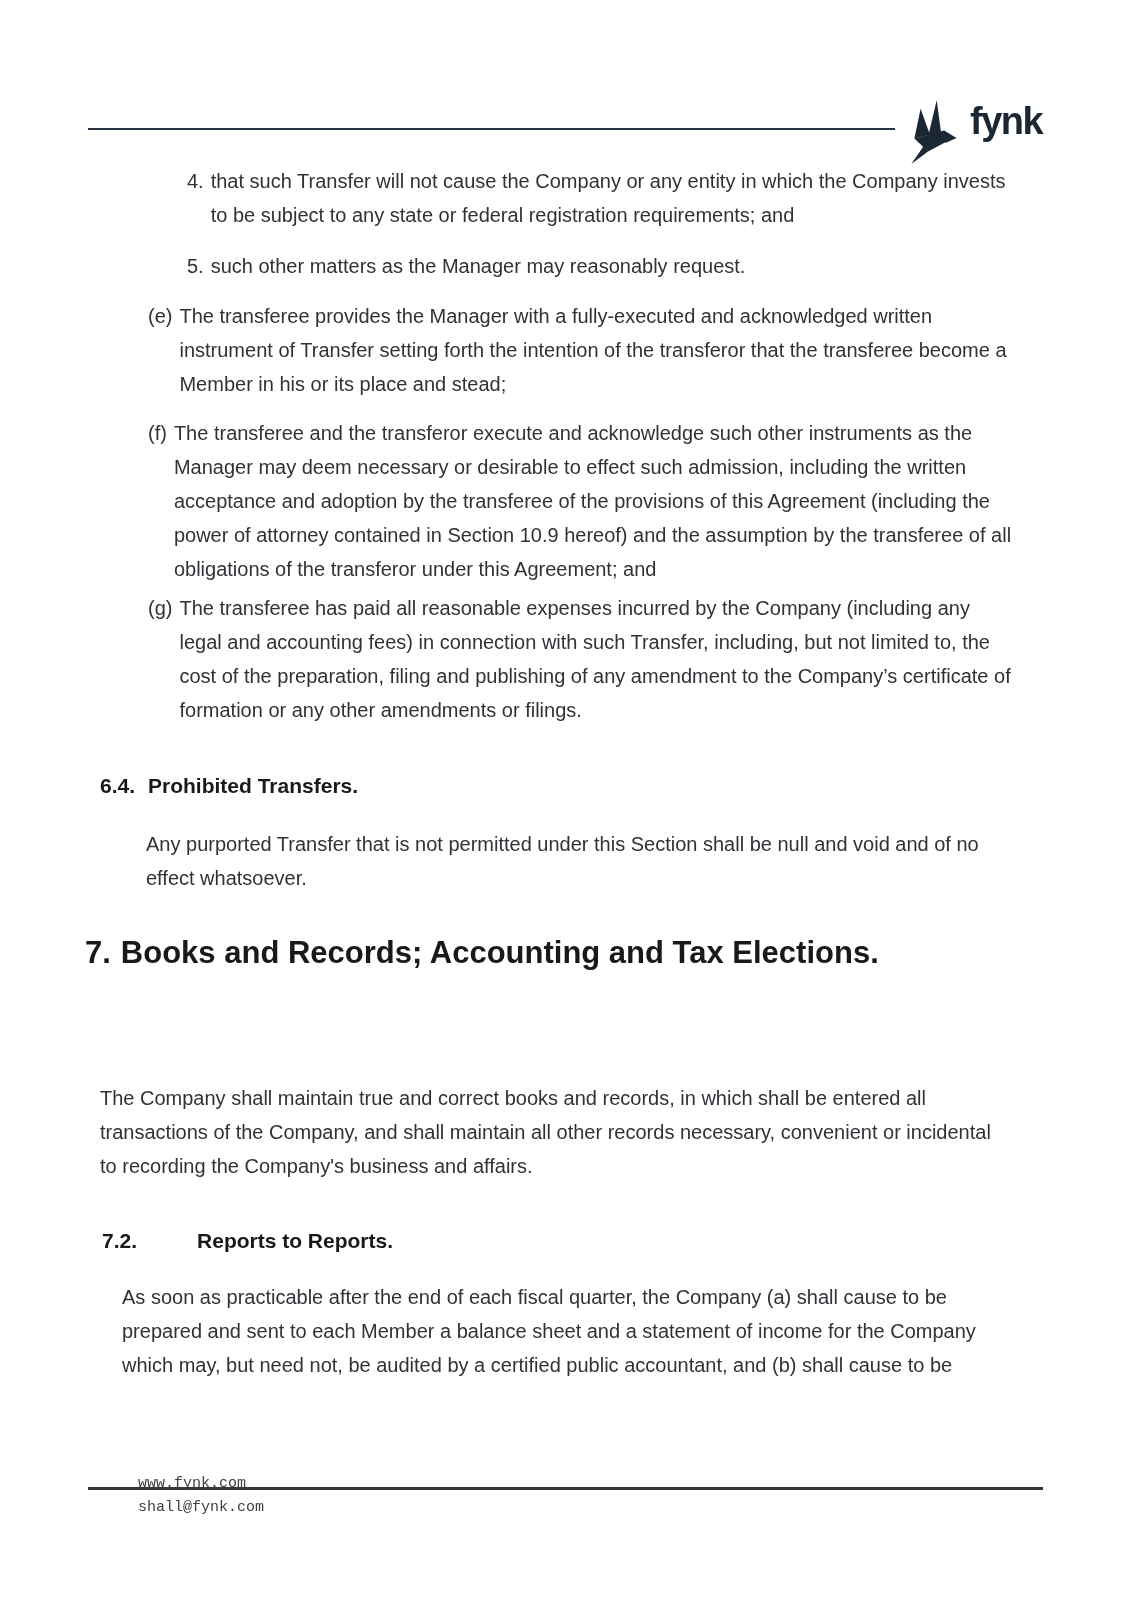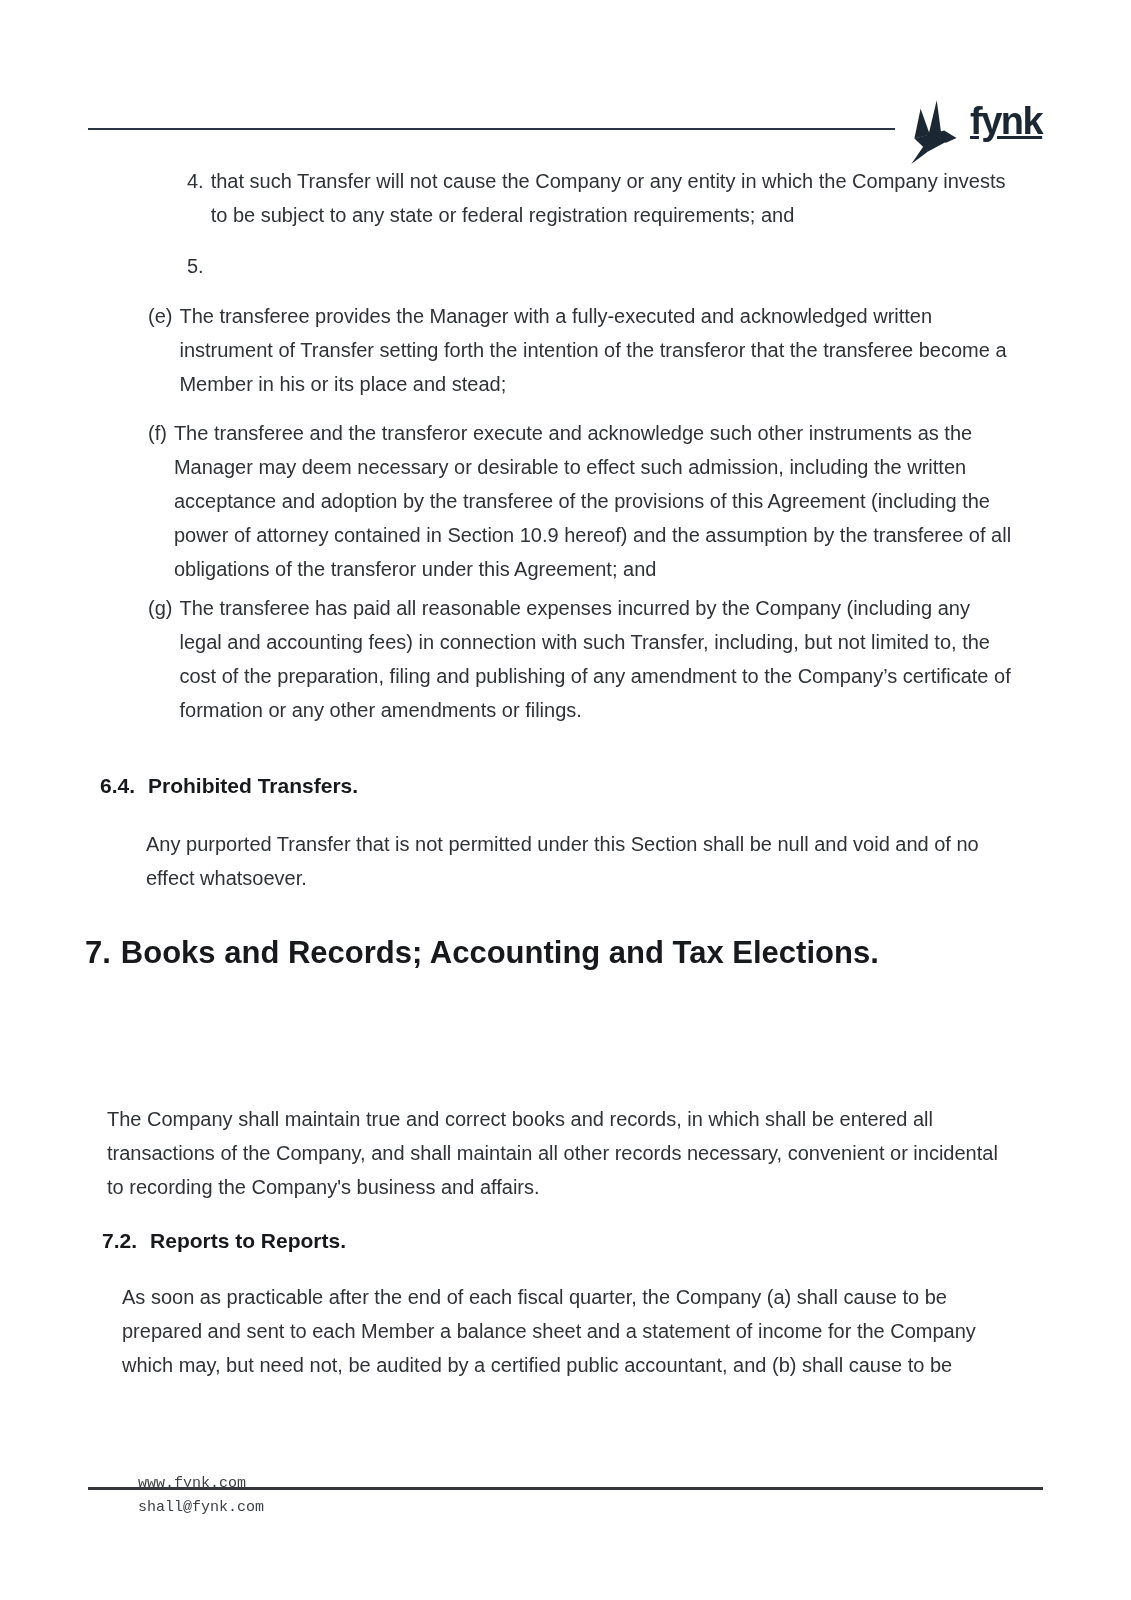--- a/index.html
+++ b/index.html
@@ -13,42 +13,41 @@
     overflow:hidden;
   }
   
   .rule-top { position:absolute; left:88px; top:128px; width:807px; height:2px; background:#2b3442; }
   .logo-bird { position:absolute; left:902px; top:94px; width:62px; height:78px; }
   .logo-bird polygon { fill:#1b2733; }
   .wordmark {
     position:absolute; left:970px; top:100px;
     font-size:38px; font-weight:700; letter-spacing:-1.5px;
     color:#1b2733;
-    text-decoration:underline;
   }
   
   .num-item { position:absolute; left:187px; width:828px; display:flex; font-size:20px; line-height:34px; }
   .num-item .lbl { flex:none; margin-right:7px; }
   .let-item { position:absolute; left:148px; width:864px; display:flex; font-size:20px; line-height:34px; }
   .let-item .lbl { flex:none; margin-right:7px; }
   #item-4 { top:164px; }
   #item-5 { top:249px; }
   #item-e { top:299px; }
   #item-f { top:416px; }
   #item-g { top:591px; }
   .sec-sub { position:absolute; display:flex; font-size:21px; line-height:30px; font-weight:700; color:#17191c; }
   .sec-sub .num { flex:none; margin-right:13px; }
   #h-64 { left:100px; top:771px;justify-content:space-between; }
   #h-71 { left:106px; top:1024px; }
-  #h-72 { left:102px; top:1226px; }
+  #h-72 { left:102px; top:1226px;gap:47px; }
   .sec-main { position:absolute; left:85px; top:932px; display:flex; font-size:31px; line-height:42px; font-weight:700; color:#17191c; }
   .sec-main .num { flex:none; margin-right:10px; }
   .para { position:absolute; font-size:20px; line-height:34px; }
   #p-64 { left:146px; top:827px; width:866px; }
-  #p-71 { left:107px; top:1081px; width:897px;margin-top:21px; }
+  #p-71 { left:100px; top:1081px; width:897px; }
   #p-72 { left:122px; top:1280px; width:897px; }
   
   .rule-footer { position:absolute; left:88px; top:1487px; width:955px; height:3px; background:#33373c; }
   .footer-text { position:absolute; left:138px; top:1472px; font-size:15px; line-height:24px; color:#3d4043;font-family:Liberation Mono, monospace; }
 </style>
 </head>
 <body>
 
 <div class="page">
 
@@ -61,20 +60,21 @@
     <polygon points="42,85 15,105 35,76"></polygon>
   </svg>
   <div class="wordmark">fynk</div>
 
   <div class="num-item" id="item-4">
     <span class="lbl">4.</span>
     <span>that such Transfer will not cause the Company or any entity in which the Company invests to be subject to any state or federal registration requirements; and</span>
   </div>
   <div class="num-item" id="item-5">
     <span class="lbl">5.</span>
+    <span>such other matters as the Manager may reasonably request.</span>
   </div>
 
   <div class="let-item" id="item-e">
     <span class="lbl">(e)</span>
     <span>The transferee provides the Manager with a fully-executed and acknowledged written instrument of Transfer setting forth the intention of the transferor that the transferee become a Member in his or its place and stead;</span>
   </div>
   <div class="let-item" id="item-f">
     <span class="lbl">(f)</span>
     <span>The transferee and the transferor execute and acknowledge such other instruments as the Manager may deem necessary or desirable to effect such admission, including the written acceptance and adoption by the transferee of the provisions of this Agreement (including the power of attorney contained in Section 10.9 hereof) and the assumption by the transferee of all obligations of the transferor under this Agreement; and</span>
   </div>

